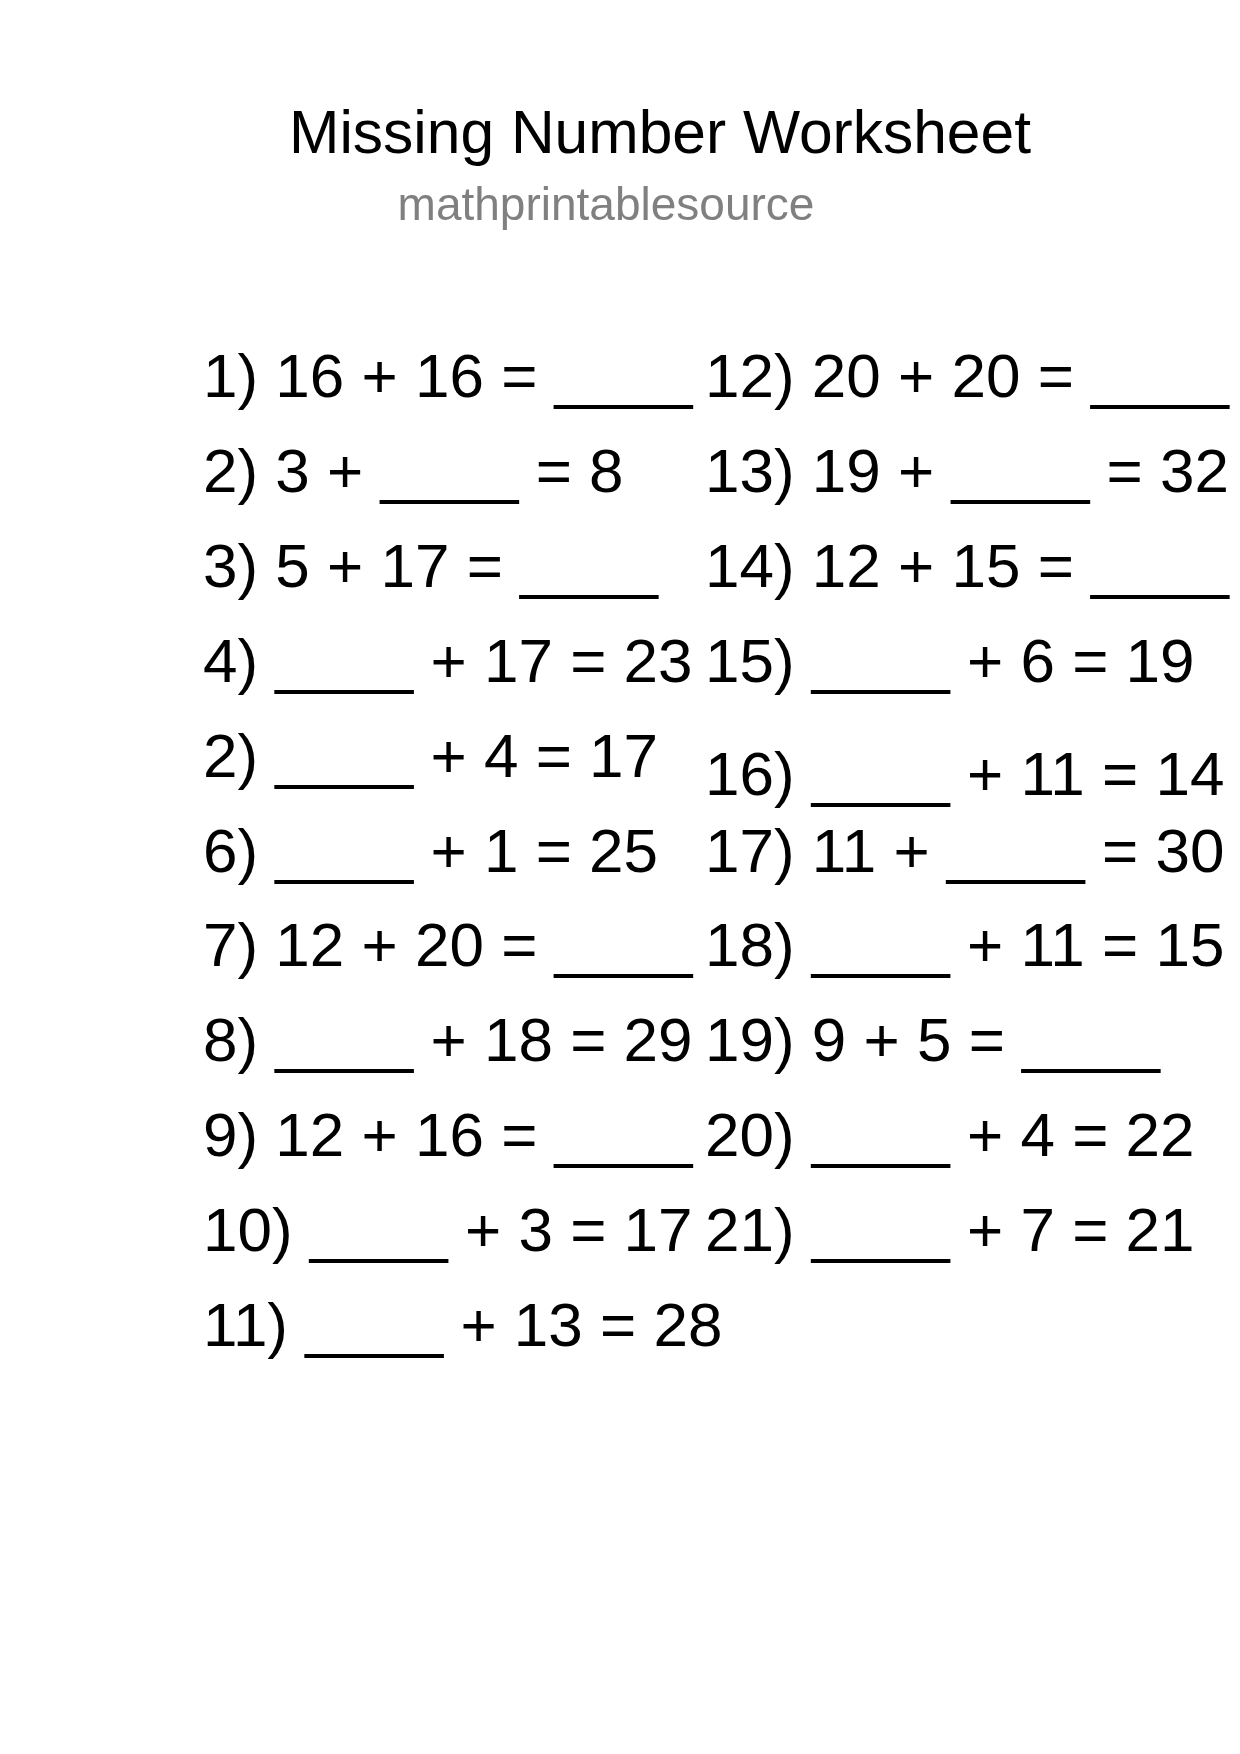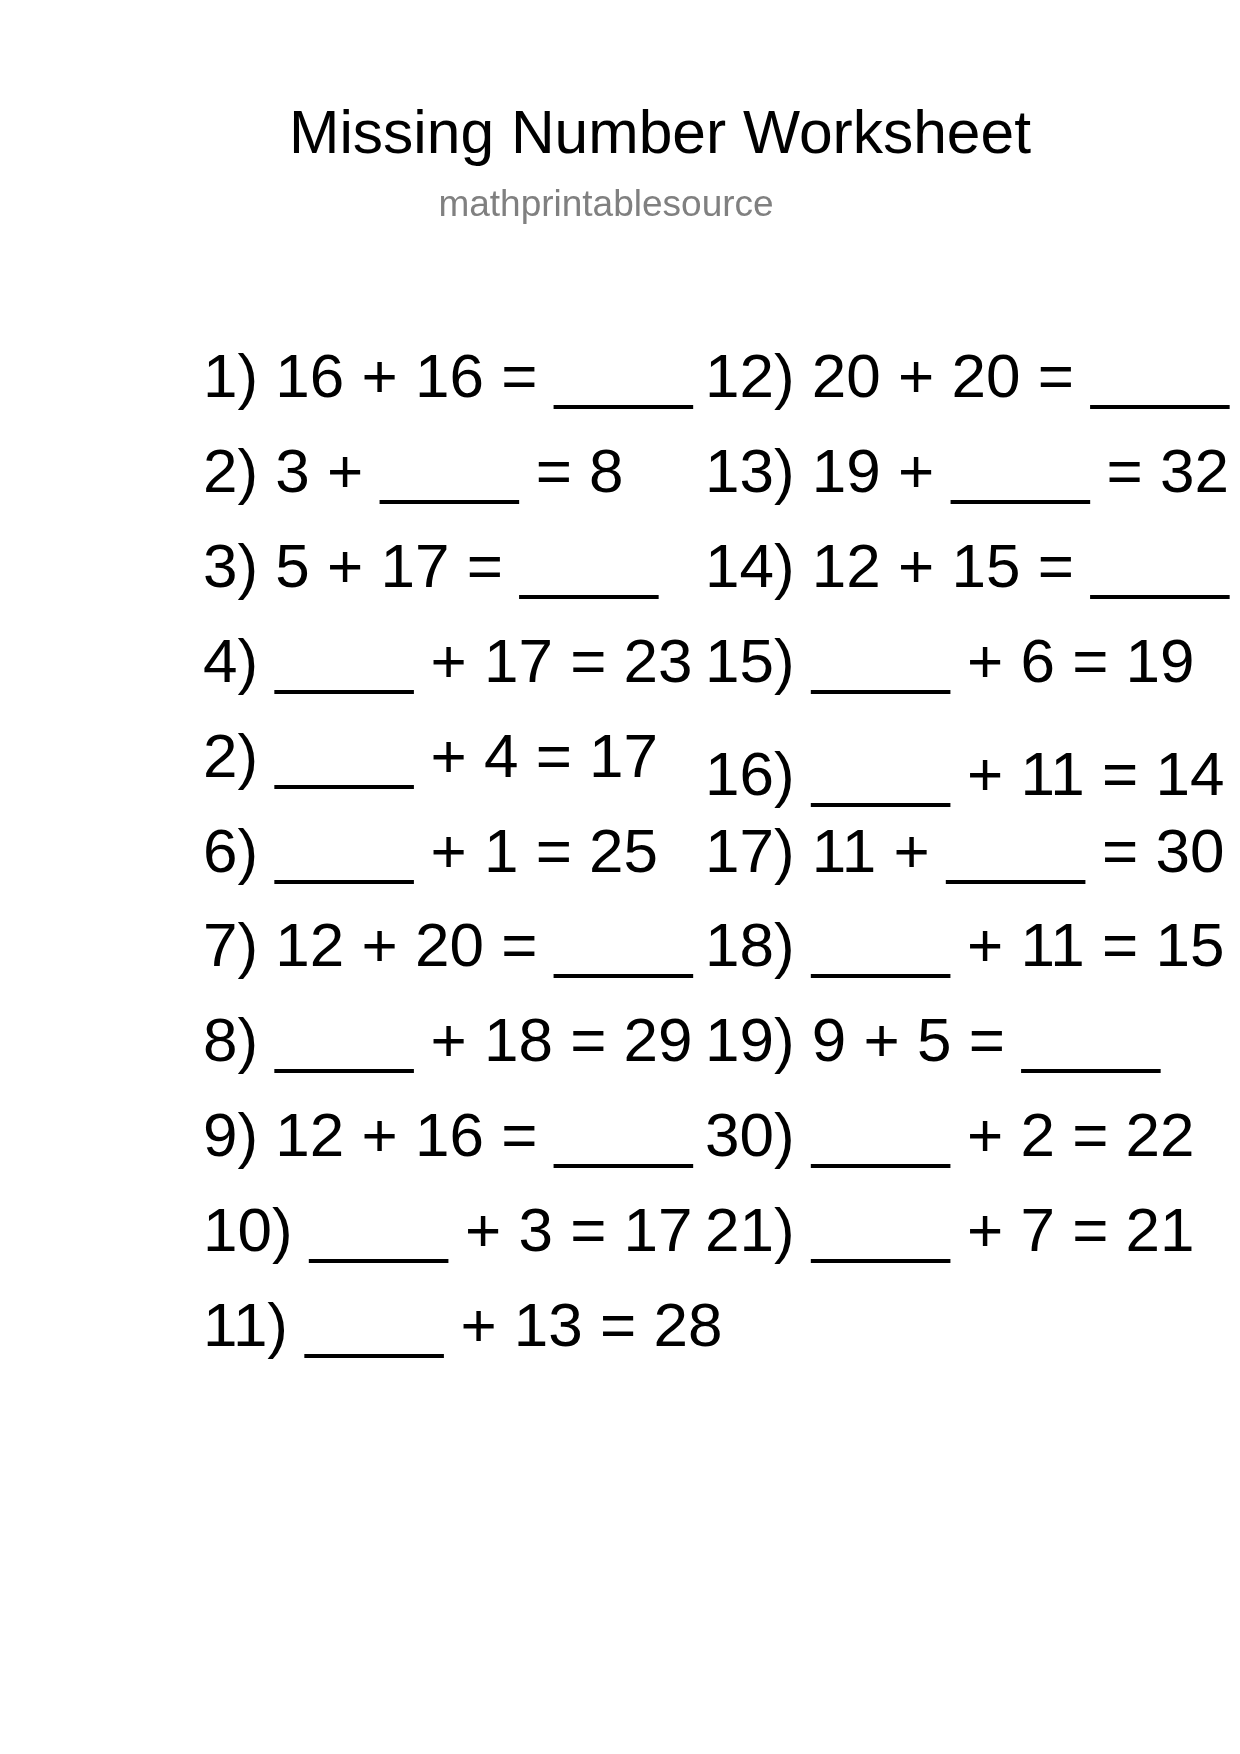--- a/index.html
+++ b/index.html
@@ -26,21 +26,21 @@
       white-space: nowrap;
       padding-left: 80px;
       box-sizing: border-box;
     }
     .subtitle {
       position: absolute;
       left: 0;
       width: 1100px;
       top: 178px;
       text-align: center;
-      font-size: 37px;
+      font-size: 46px;
       line-height: 52px;
       color: #808080;
       white-space: nowrap;
       padding-left: 112px;
       box-sizing: border-box;
     }
     .col {
       position: absolute;
       top: 0;
     }
@@ -76,15 +76,15 @@
 
 <div class="col right">
   <div class="problem" style="top:349px">12) 20 + 20 = ____</div>
   <div class="problem" style="top:444px">13) 19 + ____ = 32</div>
   <div class="problem" style="top:539px">14) 12 + 15 = ____</div>
   <div class="problem" style="top:634px">15) ____ + 6 = 19</div>
   <div class="problem" style="top:747px">16) ____ + 11 = 14</div>
   <div class="problem" style="top:824px">17) 11 + ____ = 30</div>
   <div class="problem" style="top:918px">18) ____ + 11 = 15</div>
   <div class="problem" style="top:1013px">19) 9 + 5 = ____</div>
-  <div class="problem" style="top:1108px">30) ____ + 2 = 22</div>
+  <div class="problem" style="top:1108px">20) ____ + 4 = 22</div>
   <div class="problem" style="top:1203px">21) ____ + 7 = 21</div>
 </div>
 
 </body></html>

